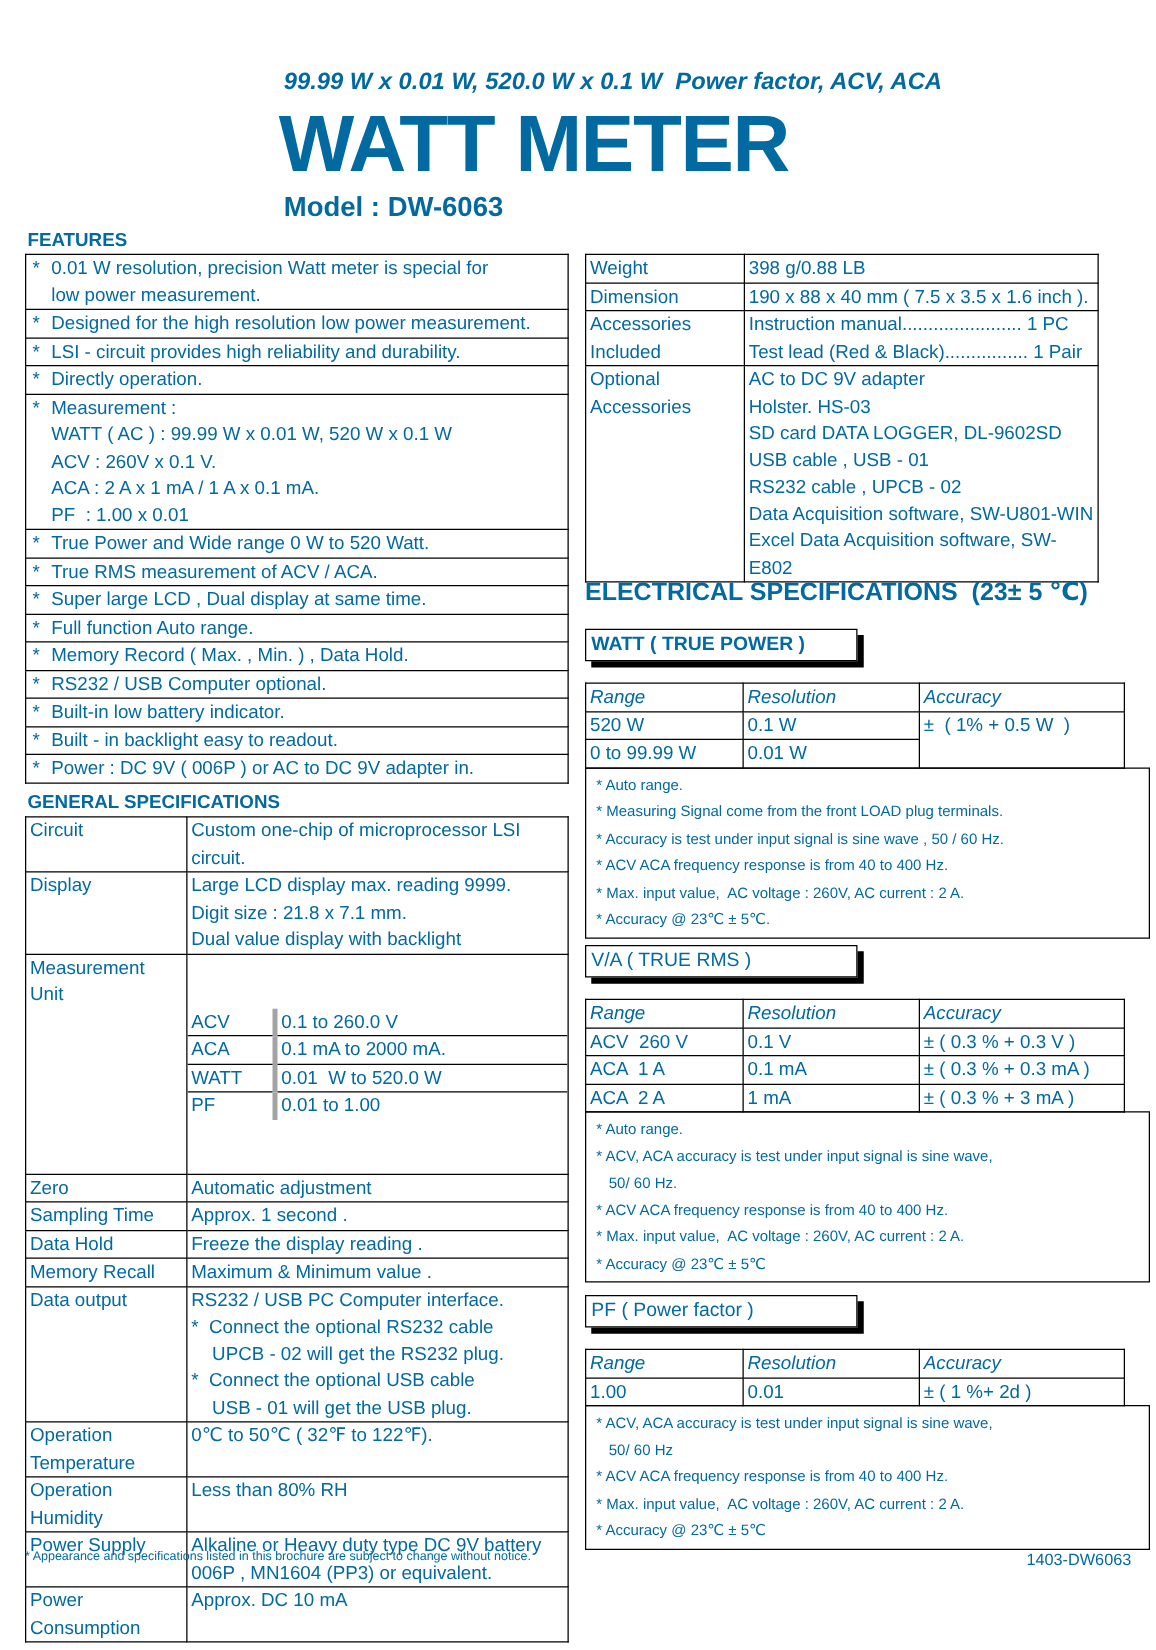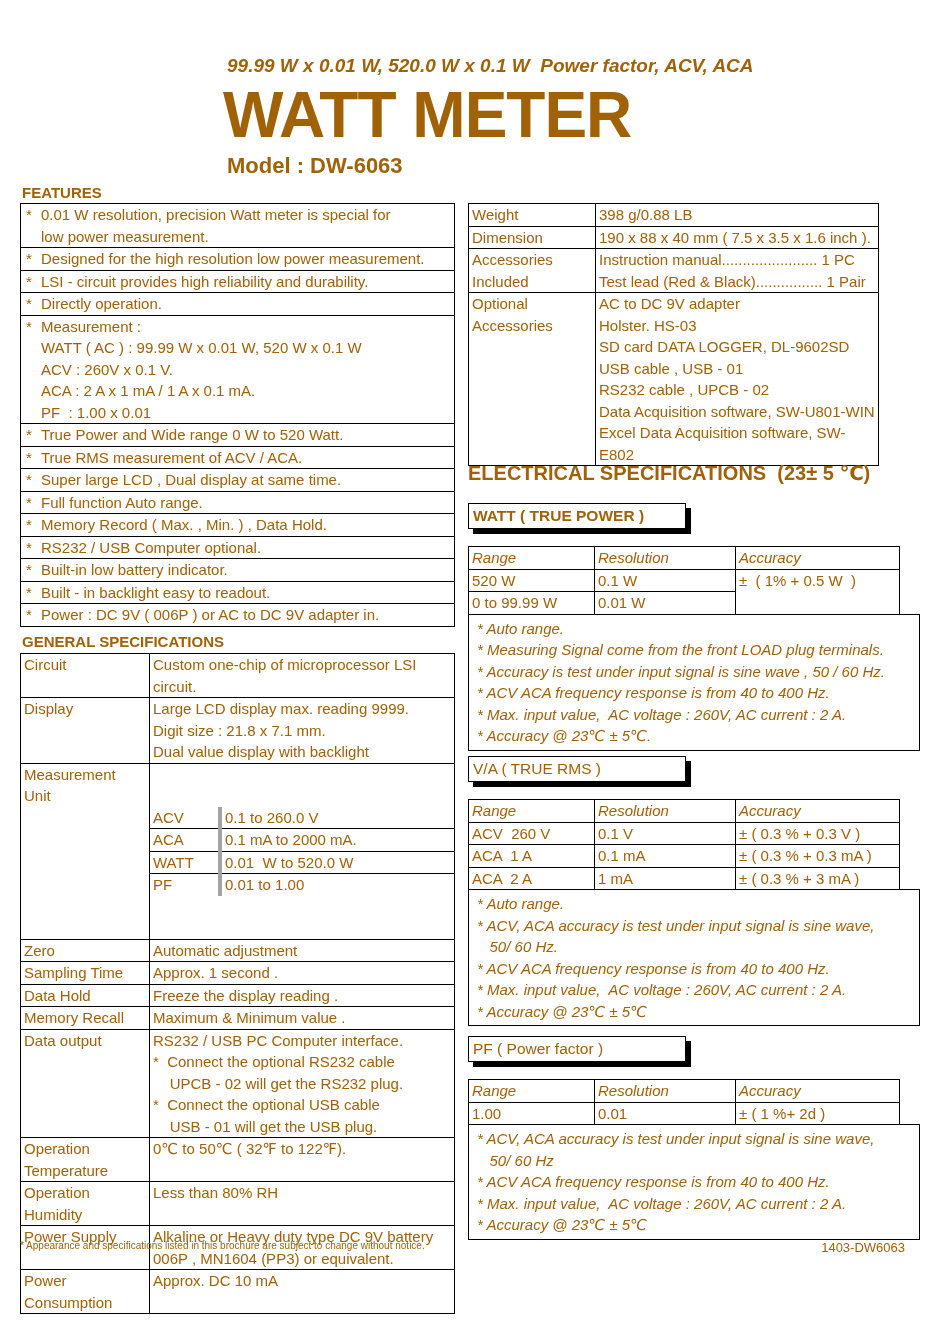--- a/index.html
+++ b/index.html
@@ -1,18 +1,18 @@
 <!DOCTYPE html>
 <html><head>
 <meta charset="utf-8">
 <style>
   html,body { margin:0; padding:0; background:#888; }
   .page {
     position:relative; width:925px; height:1320px; margin:0 auto;
-    background:#ffffff; color:#a16207;
+    background:#ffffff; color:#0369a1;
     font-family:"Liberation Sans","DejaVu Sans",sans-serif;
     overflow:hidden;
   }
   .abs { position:absolute; }
   .h { font-weight:bold; white-space:pre-wrap; }
 
   
   .tagline { left:227px; top:55px; font-size:19px; font-weight:bold; font-style:italic; white-space:pre-wrap; }
   .title   { left:223px; top:83px; font-size:64px; font-weight:900; letter-spacing:-1px; line-height:1; }
   .model   { left:227px; top:153px; font-size:22px; font-weight:bold; }
@@ -57,21 +57,21 @@
     box-shadow:5px 5px 0 #000; width:212px; height:24px; line-height:24px;
     padding-left:4px; font-size:15.5px; margin-bottom:0;
   }
   .boxlabel.bold { font-weight:bold; }
   .spec-table { width:432px; margin-top:17px; }
   .spec-table td.c1 { width:119px; }
   .spec-table td.c2 { width:134px; }
   .spec-table td.hcell { font-style:italic; }
   .notes {
     width:452px; box-sizing:border-box; border:1px solid #000; margin-top:-1px;
-    padding:3px 4px 3px 8px; font-size:15px; line-height:21.5px;font-style:italic;
+    padding:3px 4px 3px 8px; font-size:12px; line-height:21.5px;
   }
   .note { white-space:pre-wrap; }
 
   
   .foot-l { left:20px; top:1240px; font-size:10px; }
   .foot-r { right:20px; top:1240px; font-size:13px;margin-left:34px; }
 </style>
 </head>
 <body>
 

